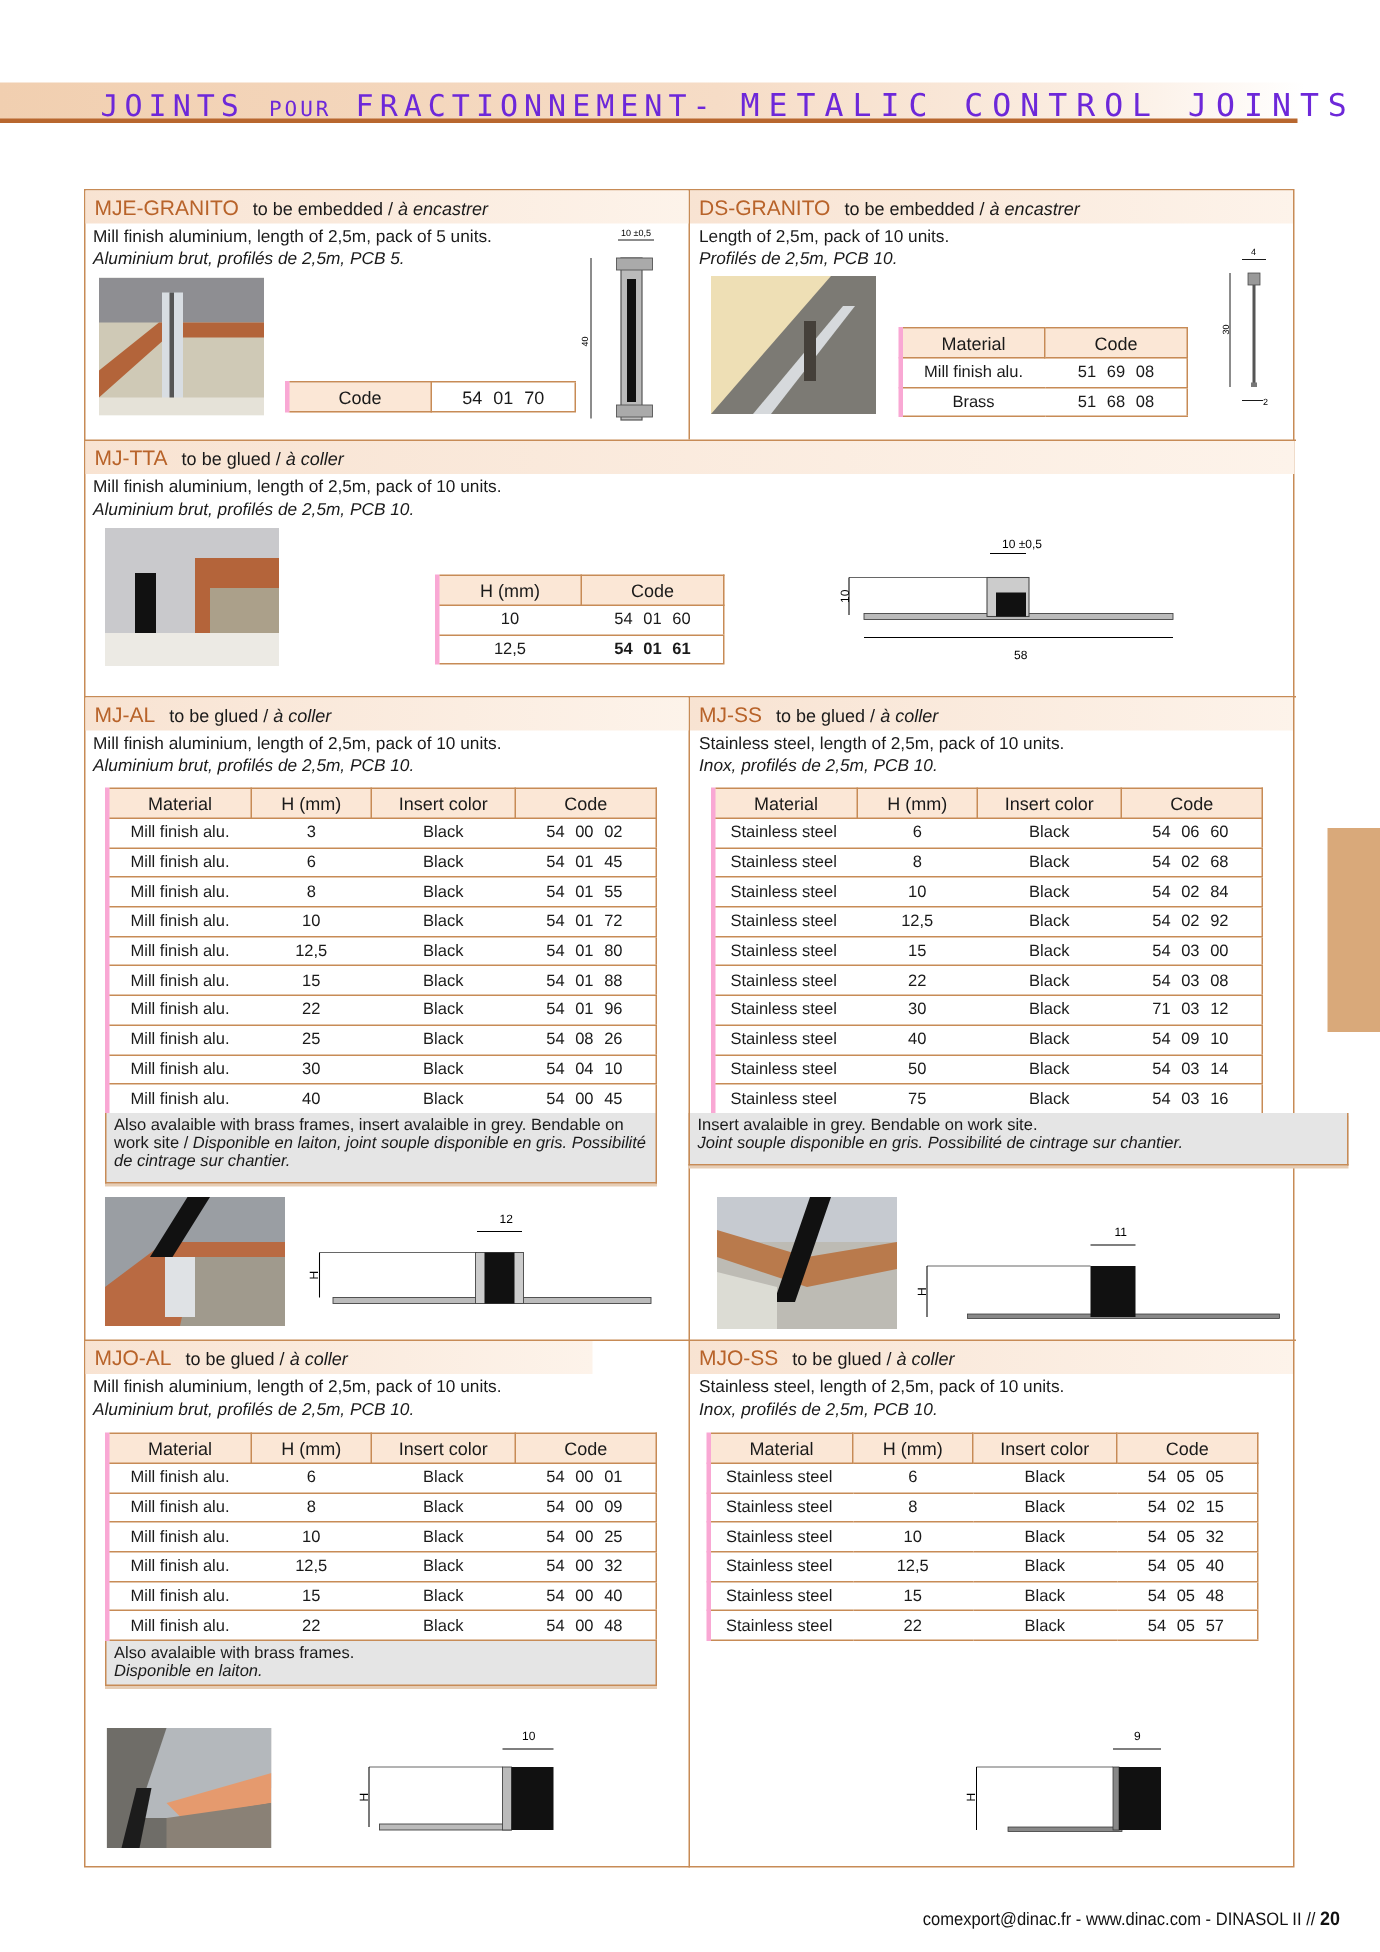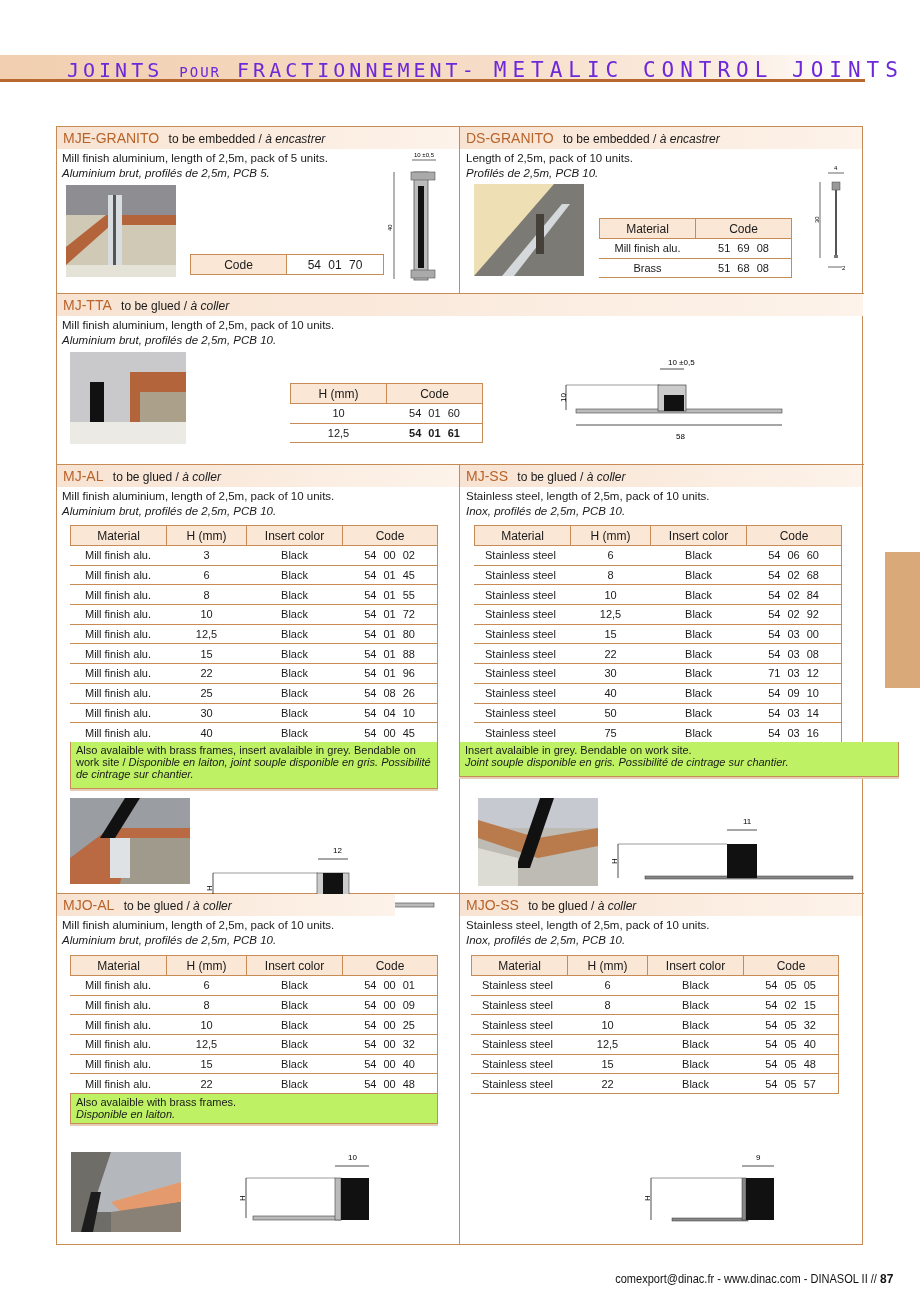--- a/index.html
+++ b/index.html
@@ -23,22 +23,22 @@
   .sec-head .fr { font-style: italic; }
 
   .desc { position: absolute; font-size: 11.5px; line-height: 15px; white-space: nowrap; }
   .desc .it { font-style: italic; }
 
   table.t { position: absolute; border-collapse: collapse; font-size: 11px; }
   table.t th { background: #fbe7d6; font-weight: normal; font-size: 12px; height: 20px; border: 1px solid #c78b56; border-top: 1px solid #c78b56; }
   table.t td { height: 19.7px; text-align: center; border-bottom: 1px solid #c78b56; border-left: 1px solid transparent; }
   table.t td.l { text-align: left; padding-left: 14px; }
   table.t td.code { word-spacing: 4px; text-align: right; padding-right: 22px; }
-  table.t { border-left: 1px solid #f9a8d4; border-right: 1px solid #c78b56; }
-  .note { position: absolute; font-size: 11px; line-height: 12px; border: 1px solid #c78b56; border-top: none; padding: 2px 5px 4px 5px; background: #bef264; box-shadow: 0 2px 0 #e6cdb5; }
+  table.t { border-left: 3px solid #f9a8d4; border-right: 1px solid #c78b56; }
+  .note { position: absolute; font-size: 11px; line-height: 12px; border: 1px solid #c78b56; border-top: none; padding: 2px 5px 4px 5px; background: #e5e5e5; box-shadow: 0 2px 0 #e6cdb5; }
   .note .it { font-style: italic; }
 
   .photo { position: absolute; overflow: hidden; }
   .diagram { position: absolute; }
   .footer { position: absolute; right: 27px; top: 1271px; font-family: "Liberation Sans", sans-serif; font-size: 12px; color: #111; white-space: nowrap; transform: scaleX(0.92); transform-origin: right; }
   .footer b { font-weight: bold; font-size: 13px; }
 </style>
 </head>
 <body>
 
@@ -281,21 +281,21 @@
 </div>
 <div class="photo" style="left:70px;top:798px;width:120px;height:86px;">
   <svg width="120" height="86">
       <rect width="120" height="86" fill="#9a9ea3"></rect>
       <polygon points="0,60 40,30 120,30 120,86 0,86" fill="#b96a42"></polygon>
       <polygon points="60,40 120,40 120,86 50,86" fill="#a09a8d"></polygon>
       <polygon points="30,40 55,0 70,0 45,40" fill="#111"></polygon>
       <rect x="40" y="40" width="20" height="40" fill="#dfe2e5"></rect>
     </svg>
 </div>
-<div class="diagram" style="left:200px;top:841px;width:250px;height:80px;text-decoration:underline;">
+<div class="diagram" style="left:200px;top:803px;width:250px;height:80px;text-decoration:underline;">
   <svg width="250" height="80" font-family="Liberation Sans" font-size="8">
     <text x="133" y="12">12
     </text>
       <line x1="118" y1="18" x2="148" y2="18" stroke="#000" stroke-width="0.7"></line>
     <line x1="13" y1="32" x2="13" y2="62" stroke="#000" stroke-width="0.7"></line>
     <text x="6" y="50" transform="rotate(-90 9 47)">H</text>
     <line x1="13" y1="32" x2="118" y2="32" stroke="#000" stroke-width="0.4"></line>
     <rect x="22" y="62" width="212" height="4" fill="#bbb" stroke="#444" stroke-width="0.6"></rect>
     <rect x="117" y="32" width="32" height="34" fill="#ccc" stroke="#444" stroke-width="0.6"></rect>
     <rect x="123" y="32" width="20" height="34" fill="#111"></rect>
@@ -550,14 +550,14 @@
     <text x="14" y="51" transform="rotate(-90 17 48)">H</text>
     <line x1="21" y1="28" x2="112" y2="28" stroke="#000" stroke-width="0.4"></line>
     <rect x="42" y="68" width="76" height="3" fill="#888" stroke="#333" stroke-width="0.5"></rect>
     <rect x="112" y="28" width="4" height="42" fill="#888" stroke="#333" stroke-width="0.5"></rect>
     <rect x="116" y="28" width="28" height="42" fill="#111"></rect>
   </svg>
 </div>
 
 <div class="footer">
   <span>comexport@dinac.fr - www.dinac.com - DINASOL II //</span>
-  <b>87</b>
+  <b>20</b>
 </div>
 
 </body></html>

